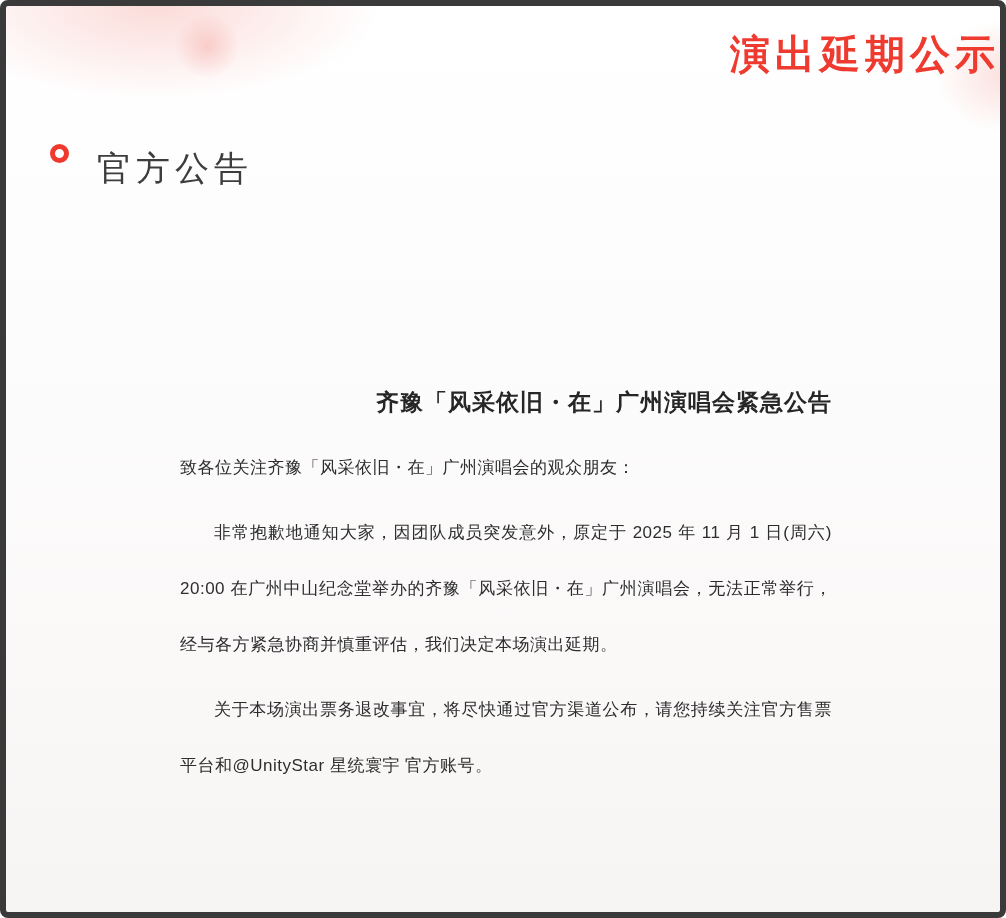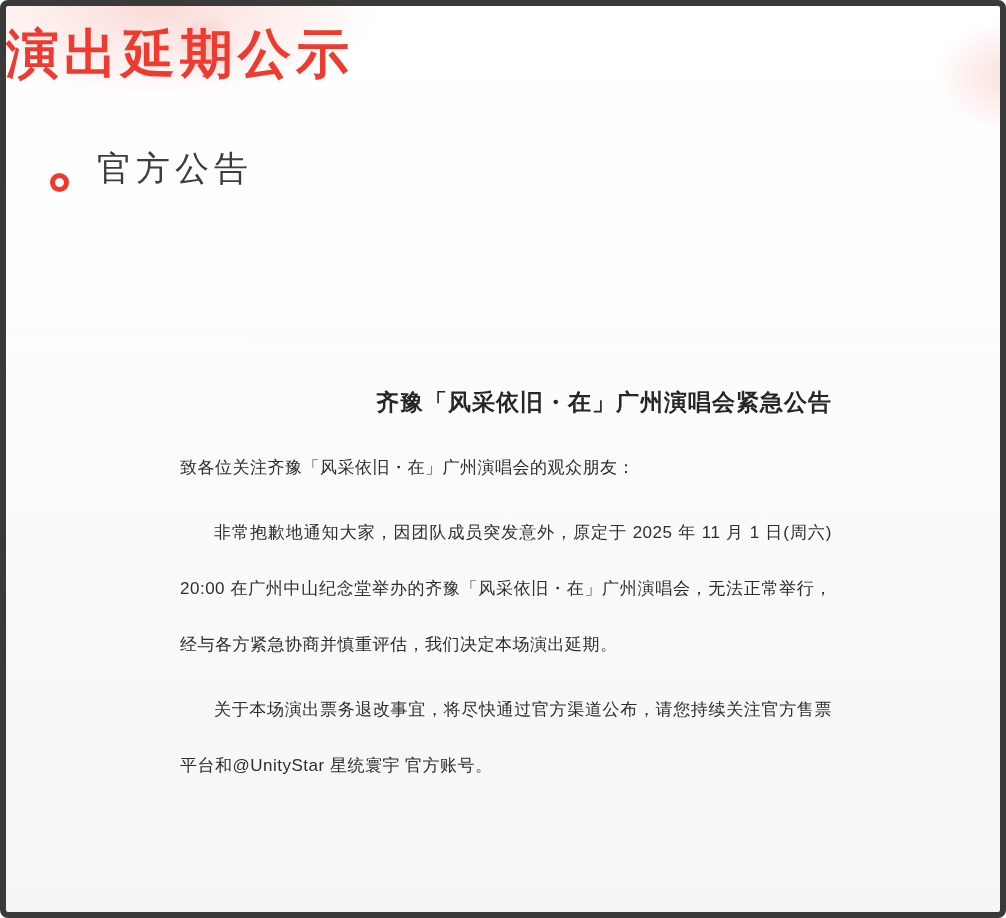--- a/index.html
+++ b/index.html
@@ -19,31 +19,31 @@
     overflow: hidden;
     background:
       radial-gradient(circle 46px at 201px 40px, rgba(244,166,160,0.45), rgba(244,166,160,0) 70%),
       radial-gradient(ellipse 310px 130px at 150px 0px, rgba(248,196,191,0.60), rgba(248,196,191,0) 72%),
       radial-gradient(ellipse 95px 75px at 1000px 70px, rgba(247,199,194,0.55), rgba(247,199,194,0) 75%),
       linear-gradient(180deg, #ffffff 0%, #fdfcfc 40%, #f7f5f4 100%);
   }
 
   .main-title {
     margin: 16px 0 0 0;
-    text-align: left;
-    font-size: 53px;
+    text-align: right;
+    font-size: 40px;
     line-height: 64px;
     font-weight: 800;
     letter-spacing: 5px;
     color: #ee3a2f;
   }
 
   .section-row {
     display: flex;
-    align-items: flex-end;
+    align-items: flex-start;
     margin: 58px 0 0 44px;
     height: 48px;
   }
 
   .dot-icon {
     width: 9px;
     height: 9px;
     border: 5px solid #f0392e;
     border-radius: 50%;
     background: #ffffff;

